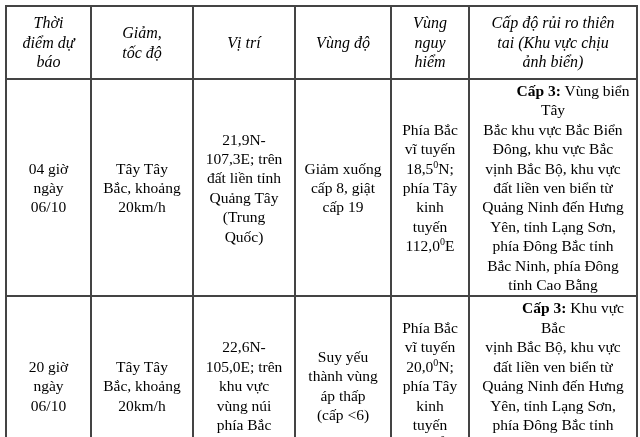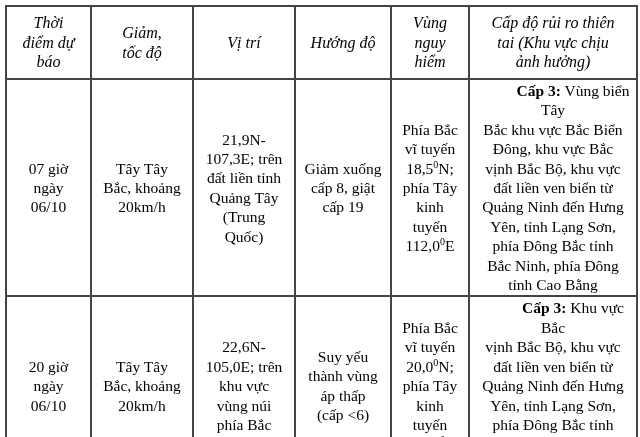--- a/index.html
+++ b/index.html
@@ -57,30 +57,30 @@
     <col style="width:168px">
   </colgroup>
   <tbody>
     <tr class="head-row">
       <th>Thời
 điểm dự
 báo</th>
       <th>Giảm,
 tốc độ</th>
       <th>Vị trí</th>
-      <th>Hướng độ</th>
+      <th>Vùng độ</th>
       <th>Vùng
 nguy
 hiểm</th>
       <th>Cấp độ rủi ro thiên
 tai (Khu vực chịu
-ảnh hưởng)</th>
+ảnh biển)</th>
     </tr>
     <tr class="data-row-1">
-      <td>07 giờ
+      <td>04 giờ
 ngày
 06/10</td>
       <td>Tây Tây
 Bắc, khoảng
 20km/h</td>
       <td>21,9N-
 107,3E; trên
 đất liền tỉnh
 Quảng Tây
 (Trung

